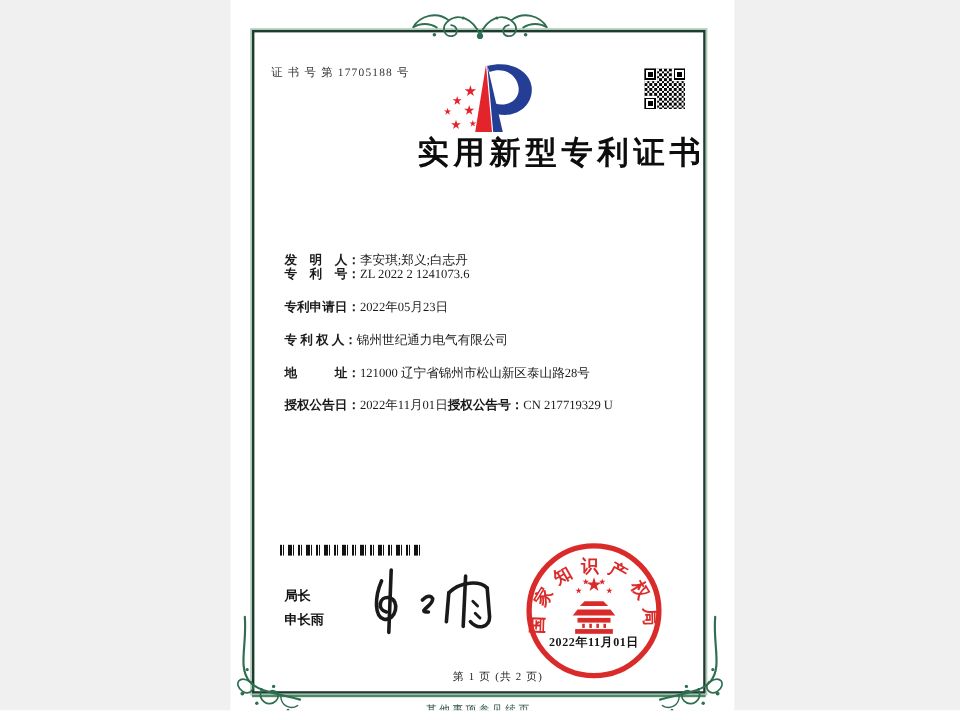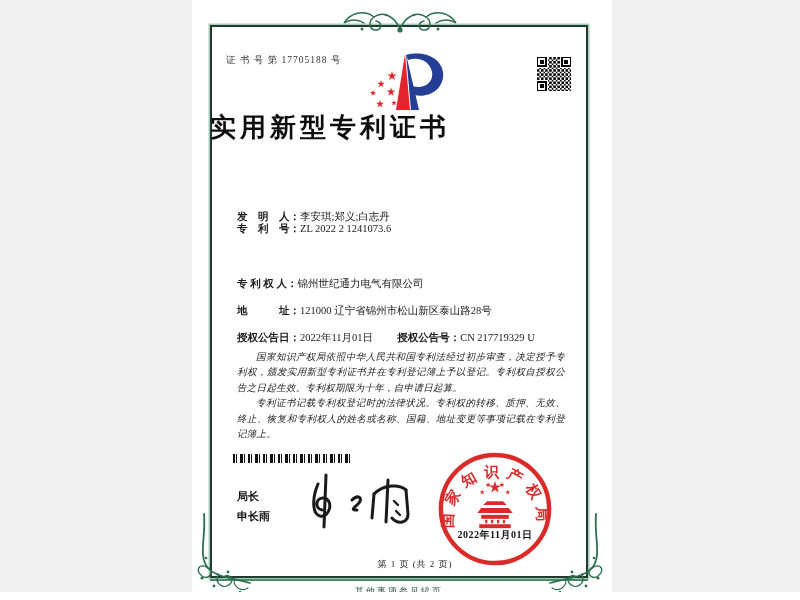--- a/index.html
+++ b/index.html
@@ -8,27 +8,27 @@
   .paper { position:absolute; left:192px; top:0; width:420px; height:600px; background:#ffffff; }
   .frame { position:absolute; left:210px; top:25px; width:378px; height:553px;
            border:2px solid #1d3b2f; box-shadow:0 0 0 1.5px #aecbba; }
   .green-band { position:absolute; left:210px; top:579px; width:378px; height:2px; background:#4a8a66; }
   .ornament-top { position:absolute; left:340px; top:5px; width:120px; height:34px; }
   .ornament-bl  { position:absolute; left:194px; top:512px; width:60px; height:85px; }
   .ornament-br  { position:absolute; left:546px; top:512px; width:60px; height:85px; transform:scaleX(-1); }
   .cert-no { position:absolute; left:226px; top:54px; font-size:9.5px; letter-spacing:1px; color:#333; }
   .logo { position:absolute; left:364px; top:52px; width:82px; height:60px; }
   .qr { position:absolute; left:537px; top:57px; width:34px; height:34px; }
-  .title { position:absolute; left:210px; top:110px; width:378px; text-align:left;
+  .title { position:absolute; left:210px; top:110px; width:378px; text-align:right;
            font-size:26px; font-weight:700; letter-spacing:4px; color:#0d0d0d; }
   .row { position:absolute; left:237px; width:335px; font-size:10.5px; color:#1a1a1a; white-space:nowrap; }
   .row .lbl { font-weight:700; }
   .row-1{top:162px}.row-2{top:210px}.row-3{top:222px}.row-4{top:249px}
   .row-5{top:277px}.row-6{top:304px}.row-7{top:331px}
-  .pair2 { margin-left:24px; }
+  .pair2 { margin-left:0; }
   .paras { position:absolute; left:237px; top:350px; width:328px; font-size:9.5px;
            line-height:1.62; color:#222; text-align:justify; font-style:italic; letter-spacing:0.3px; }
   .paras p { text-indent:2em; }
   .barcode { position:absolute; left:233px; top:454px; width:118px; height:9px;
     background:repeating-linear-gradient(90deg,#111 0 2px,#fff 2px 3px,#111 3px 4px,#fff 4px 7px,#111 7px 10px,#fff 10px 11px,#111 11px 12px,#fff 12px 15px); }
   .director-title { position:absolute; left:237px; top:489px; font-size:11px; font-weight:700; color:#111;
                     font-family:"Liberation Sans","DejaVu Sans",sans-serif; }
   .director-name  { position:absolute; left:237px; top:509px; font-size:11px; font-weight:700; color:#111;
                     font-family:"Liberation Sans","DejaVu Sans",sans-serif; }
   .signature { position:absolute; left:300px; top:470px; width:120px; height:65px; }
@@ -143,34 +143,33 @@
   </svg>
 
   <div class="title">实用新型专利证书</div>
 
   <div class="row row-2">
     <span class="lbl">发　明　人：</span><span>李安琪;郑义;白志丹</span>
   </div>
   <div class="row row-3">
     <span class="lbl">专　利　号：</span><span>ZL 2022 2 1241073.6</span>
   </div>
+  <div class="row row-4">
+    <span class="lbl">专利申请日：</span><span>2022年05月23日</span>
+  </div>
   <div class="row row-5">
     <span class="lbl">专 利 权 人：</span><span>锦州世纪通力电气有限公司</span>
   </div>
   <div class="row row-6">
     <span class="lbl">地　　　址：</span><span>121000 辽宁省锦州市松山新区泰山路28号</span>
   </div>
   <div class="row row-7">
     <span class="lbl">授权公告日：</span><span>2022年11月01日</span><span class="pair2 lbl">授权公告号：</span><span>CN 217719329 U</span>
   </div>
 
-  <div class="paras">
-    <p>国家知识产权局依照中华人民共和国专利法经过初步审查，决定授予专利权，颁发实用新型专利证书并在专利登记簿上予以登记。专利权自授权公告之日起生效。专利权期限为十年，自申请日起算。</p>
-    <p>专利证书记载专利权登记时的法律状况。专利权的转移、质押、无效、终止、恢复和专利权人的姓名或名称、国籍、地址变更等事项记载在专利登记簿上。</p>
-  </div>
 
   <div class="barcode"></div>
   <div class="director-title">局长</div>
   <div class="director-name">申长雨</div>
 
   <svg class="signature" viewBox="0 0 120 65">
     <g fill="none" stroke="#1a1a1a" stroke-width="3" stroke-linecap="round" stroke-linejoin="round">
       <path d="M18,14 C12,28 12,44 20,46 C30,48 34,30 24,28 C16,27 14,38 22,40"></path>
       <path d="M26,5 L24,57"></path>
       <path d="M52,30 C58,24 64,28 58,34 C54,38 50,40 57,40"></path>

